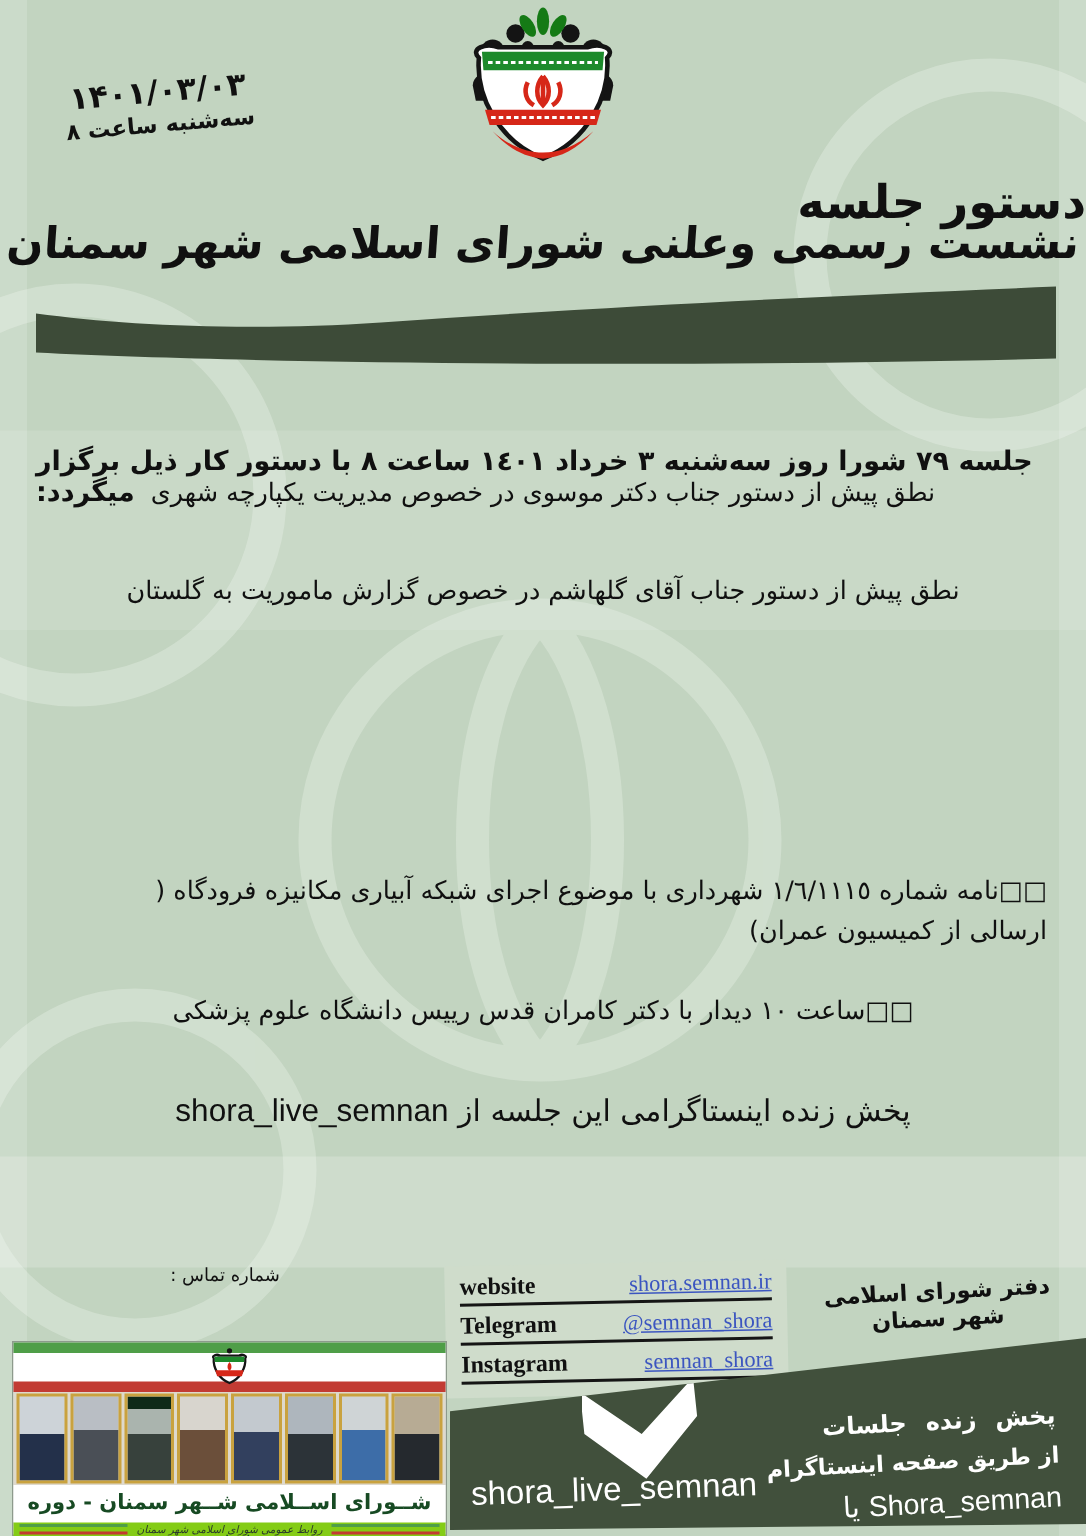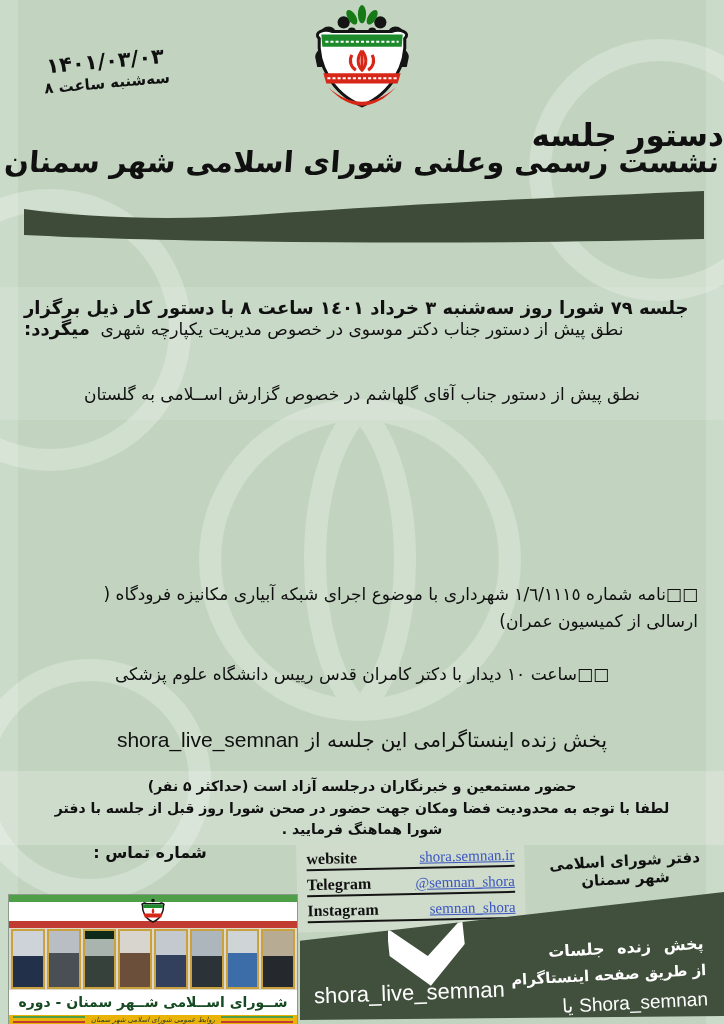--- a/index.html
+++ b/index.html
@@ -39,21 +39,21 @@
   .item.rightal{right:26px; left:64px; text-align:right;}
   .i0{top:316px;} .i1{top:381px;} .i2{top:420px;} .i3{top:501px;} .i4{top:581px;} .i5{top:661px;}
   .live-line{position:absolute; top:728px; left:0; right:0; text-align:center;
     font-size:20px; font-weight:normal; direction:rtl;}
   .live-line .handle{font-family:"Liberation Sans",sans-serif; font-size:21px;}
   .notes{position:absolute; top:776px; left:42px; right:42px; text-align:center;
     font-size:14px; font-weight:bold; line-height:1.55;}
 
   
   .contact-label{position:absolute; left:40px; top:843px; width:220px; text-align:center;
-    font-size:16px; font-weight:bold;}
+    font-size:12px; font-weight:normal;}
   .phones{position:absolute; left:24px; top:880px; width:252px; text-align:center;
     font-size:21px; font-weight:bold; direction:ltr; letter-spacing:1px;}
 
   
   .links-panel{position:absolute; left:297px; top:842px; width:228px; padding:6px 10px 4px;
     background:#cfdccb; box-sizing:border-box; transform:rotate(-1.2deg);}
   .link-row{display:flex; justify-content:space-between; align-items:baseline;
     border-bottom:2px solid #151515; margin-bottom:5px; padding-bottom:1px;
     font-family:"Liberation Serif",serif;}
   .link-label{font-weight:bold; font-size:16px; color:#111;}
@@ -87,21 +87,21 @@
   .photo:nth-child(1){background:linear-gradient(#cdd3d8 45%,#23304a 45%);}
   .photo:nth-child(2){background:linear-gradient(#b9bec4 40%,#4a4f56 40%);}
   .photo:nth-child(3){background:linear-gradient(#0e2a18 15%,#aab4ae 15%,#aab4ae 45%,#37413c 45%);}
   .photo:nth-child(4){background:linear-gradient(#d8d5ce 40%,#6b4f3a 40%);}
   .photo:nth-child(5){background:linear-gradient(#c3c9cf 42%,#32405e 42%);}
   .photo:nth-child(6){background:linear-gradient(#aeb6bd 45%,#2c3338 45%);}
   .photo:nth-child(7){background:linear-gradient(#cfd4d6 40%,#3d6da8 40%);}
   .photo:nth-child(8){background:linear-gradient(#b7ab94 45%,#25292e 45%);}
   .council-caption{height:25px; line-height:25px; text-align:center; font-size:14px;
     font-weight:bold; color:#174a23; background:#fff;}
-  .pr-line{display:flex; align-items:center; justify-content:center; gap:6px; height:9px; background:#eab308;}
+  .pr-line{display:flex; align-items:center; justify-content:center; gap:6px; height:9px; background:#84cc16;}
   .stripes{width:72px; height:7px; display:flex; flex-direction:column; justify-content:space-between;}
   .stripes i{display:block; height:2px;}
   .stripes .sg{background:#4f9e48;} .stripes .sr{background:#c23b33;}
   .pr-caption{font-size:7px; font-style:italic; color:#2a3a2a; white-space:nowrap;}
 </style>
 </head>
 <body>
 
 <div class="page">
 
@@ -162,33 +162,29 @@
   <div class="agenda-label fa">دستور جلسه</div>
   <div class="main-title fa">نشست رسمی وعلنی شورای اسلامی شهر سمنان</div>
 
   <svg class="banner" viewBox="0 0 680 56" preserveAspectRatio="none">
     <path d="M0,20 C60,28 140,32 230,26 C400,14 540,8 680,2 L680,50 C450,56 160,54 0,46 Z" fill="#3d4b38"></path>
   </svg>
 
   <div class="intro fa">جلسه ۷۹ شورا روز سه‌شنبه ۳ خرداد ۱٤۰۱ ساعت ۸ با دستور کار ذیل برگزار میگردد:</div>
 
   <div class="item center i0 fa">نطق پیش از دستور جناب دکتر موسوی در خصوص مدیریت یکپارچه شهری</div>
-  <div class="item center i1 fa">نطق پیش از دستور جناب آقای گلهاشم در خصوص گزارش اســلامی به گلستان</div>
+  <div class="item center i1 fa">نطق پیش از دستور جناب آقای گلهاشم در خصوص گزارش ماموریت به گلستان</div>
   <div class="item rightal i4 fa">□□نامه شماره ۱/٦/۱۱۱٥ شهرداری با موضوع اجرای شبکه آبیاری مکانیزه فرودگاه ( ارسالی از کمیسیون عمران)</div>
   <div class="item center i5 fa">□□ساعت ۱۰ دیدار با دکتر کامران قدس رییس دانشگاه علوم پزشکی</div>
 
   <div class="live-line">
     <span class="fa">پخش زنده اینستاگرامی  این جلسه از</span>
     <span class="handle">shora_live_semnan</span>
   </div>
 
-  <div class="notes">
-    <div class="fa">حضور مستمعین و خبرنگاران درجلسه آزاد است (حداکثر ۵ نفر)</div>
-    <div class="fa">لطفا با توجه به محدودیت فضا ومکان جهت حضور در صحن شورا روز قبل از جلسه با دفتر شورا هماهنگ فرمایید .</div>
-  </div>
 
   <div class="contact-label fa">شماره تماس :</div>
 
   <div class="links-panel">
     <div class="link-row">
       <span class="link-label">website</span>
       <span class="link-value">shora.semnan.ir</span>
     </div>
     <div class="link-row">
       <span class="link-label">Telegram</span>

